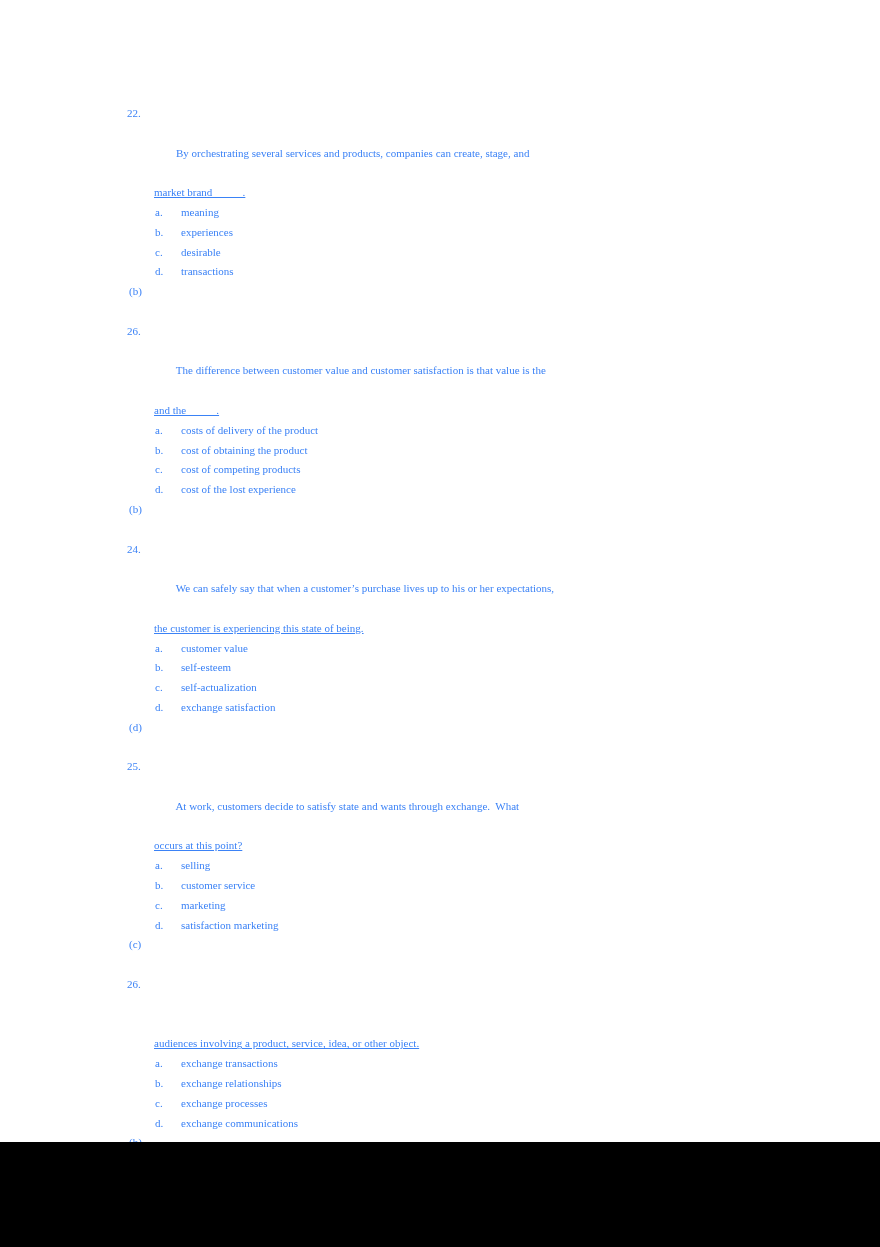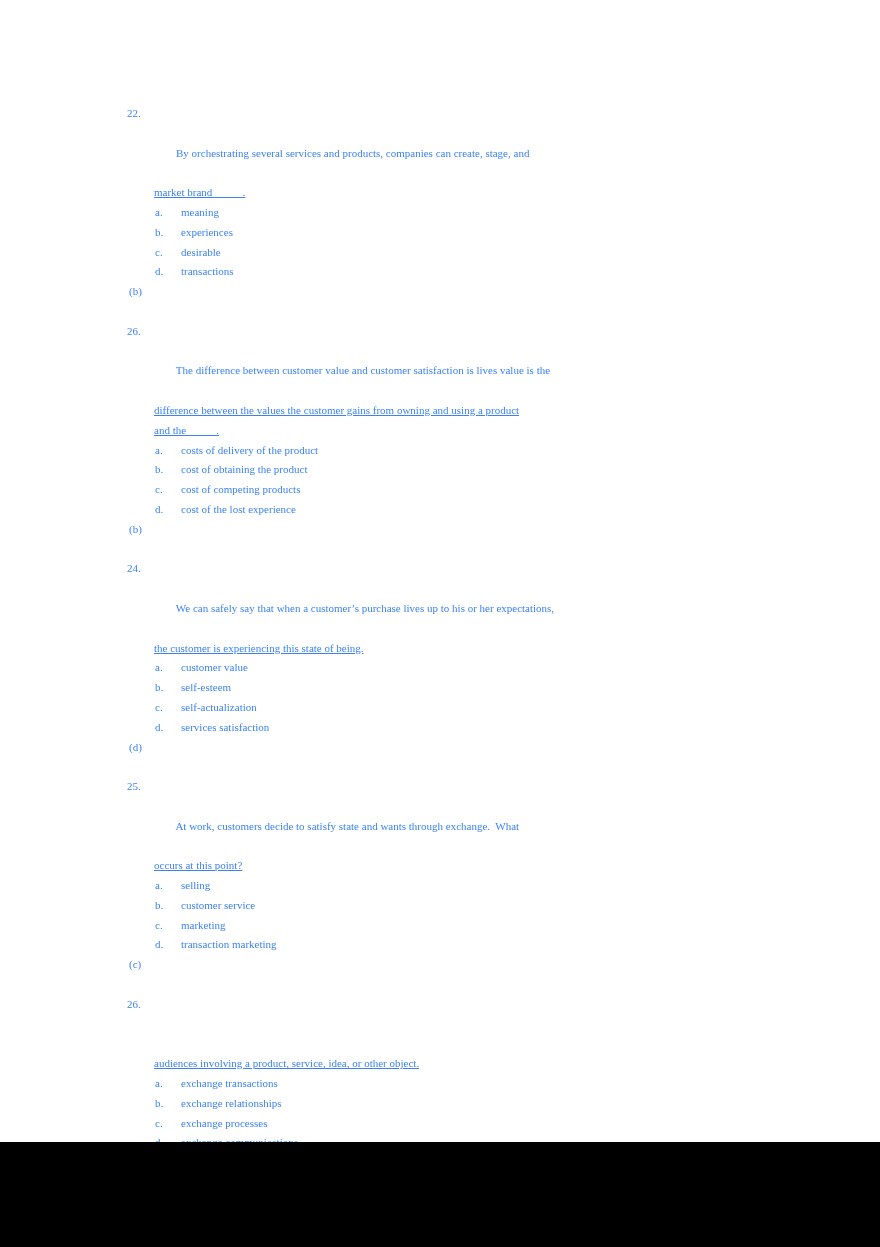--- a/index.html
+++ b/index.html
@@ -65,23 +65,22 @@
       <div class="option">
         <span class="letter">d.</span>
         <span class="otext">transactions</span>
       </div>
       <div class="answer">(b)</div>
     </section>
 
     <section class="question">
       <div class="qline qfirst">
         <span class="qnum">26.</span>
-        <span class="qtext">The difference between customer value and customer satisfaction is lives value is the</span>
+        <span class="qtext">The difference between customer value and customer satisfaction is that value is the</span>
       </div>
-      <div class="qline qcont">difference between the values the customer gains from owning and using a product</div>
       <div class="qline qcont">and the _____.</div>
       <div class="option">
         <span class="letter">a.</span>
         <span class="otext">costs of delivery of the product</span>
       </div>
       <div class="option">
         <span class="letter">b.</span>
         <span class="otext">cost of obtaining the product</span>
       </div>
       <div class="option">
@@ -108,21 +107,21 @@
       <div class="option">
         <span class="letter">b.</span>
         <span class="otext">self-esteem</span>
       </div>
       <div class="option">
         <span class="letter">c.</span>
         <span class="otext">self-actualization</span>
       </div>
       <div class="option">
         <span class="letter">d.</span>
-        <span class="otext">services satisfaction</span>
+        <span class="otext">exchange satisfaction</span>
       </div>
       <div class="answer">(d)</div>
     </section>
 
     <section class="question">
       <div class="qline qfirst">
         <span class="qnum">25.</span>
         <span class="qtext">At work, customers decide to satisfy state and wants through exchange.  What</span>
       </div>
       <div class="qline qcont">occurs at this point?</div>
@@ -133,21 +132,21 @@
       <div class="option">
         <span class="letter">b.</span>
         <span class="otext">customer service</span>
       </div>
       <div class="option">
         <span class="letter">c.</span>
         <span class="otext">marketing</span>
       </div>
       <div class="option">
         <span class="letter">d.</span>
-        <span class="otext">transaction marketing</span>
+        <span class="otext">satisfaction marketing</span>
       </div>
       <div class="answer">(c)</div>
     </section>
 
     <section class="question">
       <div class="qline qfirst">
         <span class="qnum">26.</span>
       </div>
       <div class="qline qcont">audiences involving a product, service, idea, or other object.</div>
       <div class="option">

